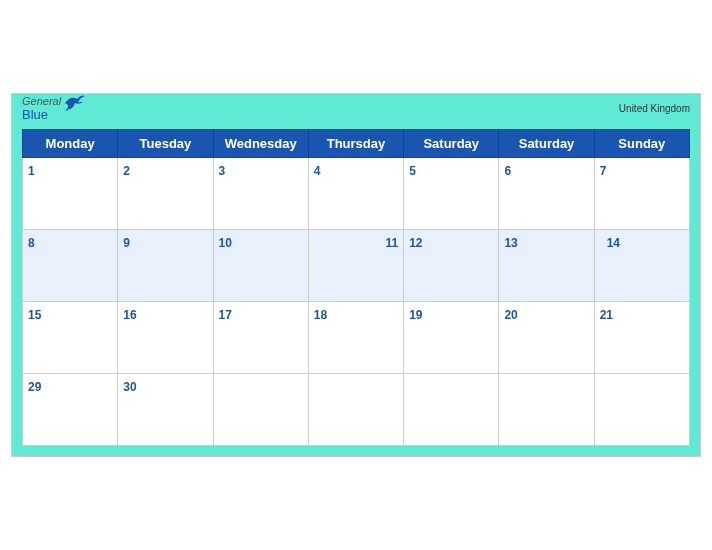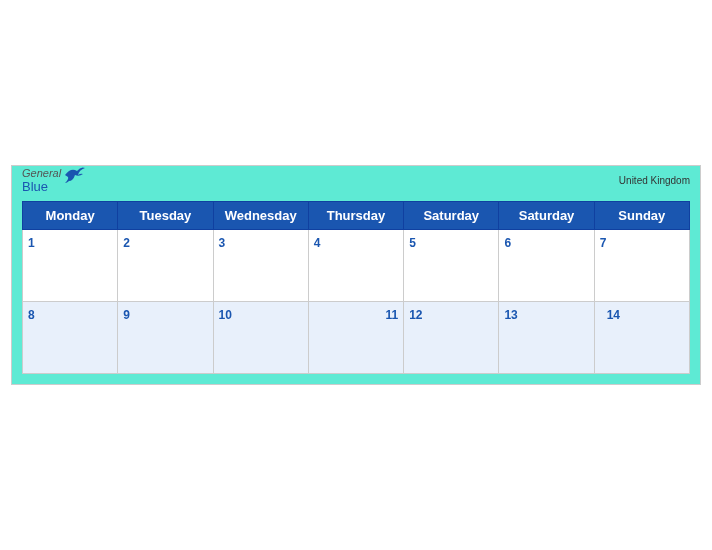--- a/index.html
+++ b/index.html
@@ -126,15 +126,33 @@
         </tr>
         <tr>
           <td style="background: rgb(232, 240, 251);"><span class="day-num">8</span></td>
           <td style="background: rgb(232, 240, 251);"><span class="day-num">9</span></td>
           <td style="background: rgb(232, 240, 251);"><span class="day-num">10</span></td>
           <td style="background: rgb(232, 240, 251); text-align: right;"><span class="day-num">11</span></td>
           <td style="background: rgb(232, 240, 251);"><span class="day-num">12</span></td>
           <td style="background: rgb(232, 240, 251);"><span class="day-num">13</span></td>
           <td style="background: rgb(232, 240, 251); padding-left: 12px;"><span class="day-num">14</span></td>
         </tr>
+        <tr>
+          <td><span class="day-num">15</span></td>
+          <td><span class="day-num">16</span></td>
+          <td><span class="day-num">17</span></td>
+          <td><span class="day-num">18</span></td>
+          <td><span class="day-num">19</span></td>
+          <td><span class="day-num">20</span></td>
+          <td><span class="day-num">21</span></td>
+        </tr>
+        <tr>
+          <td><span class="day-num">29</span></td>
+          <td><span class="day-num">30</span></td>
+          <td style="background: rgb(255, 255, 255);"></td>
+          <td style="background: rgb(255, 255, 255);"></td>
+          <td style="background: rgb(255, 255, 255);"></td>
+          <td style="background: rgb(255, 255, 255);"></td>
+          <td style="background: rgb(255, 255, 255);"></td>
+        </tr>
       </tbody>
   </table>
 </div>
 
 </body></html>

